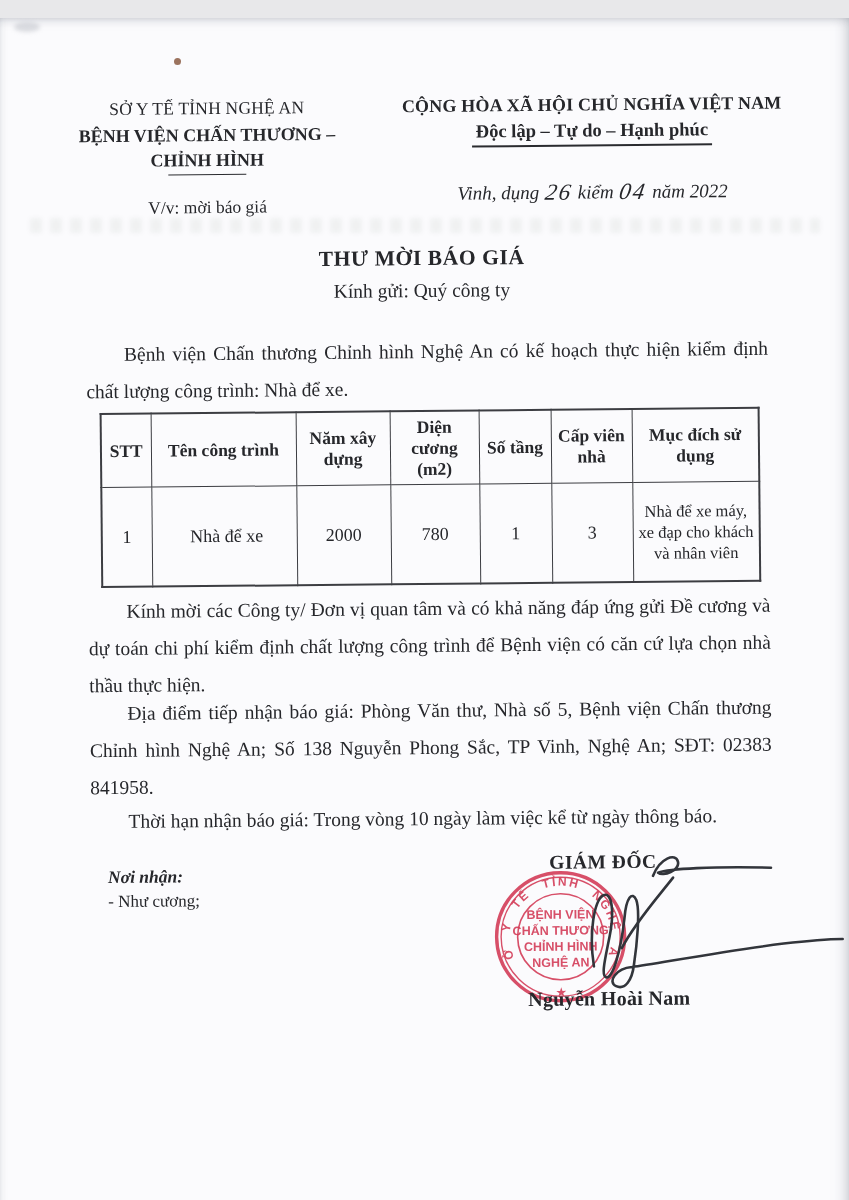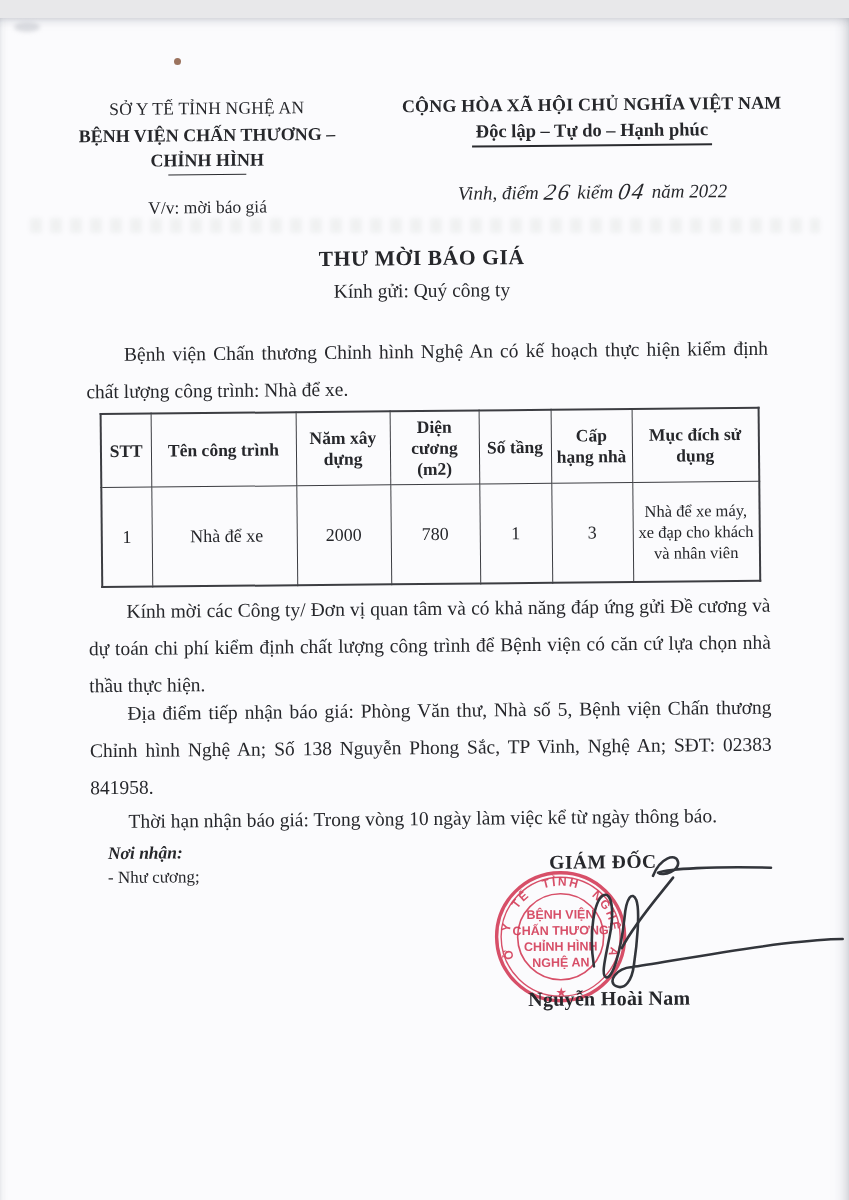--- a/index.html
+++ b/index.html
@@ -58,21 +58,21 @@
   .quote-table{left:101px;top:392px;border-collapse:collapse;table-layout:fixed;background:transparent;}
   .quote-table td,.quote-table th{border:1.6px solid #3c3d42;vertical-align:middle;
     text-align:center;padding:3px 4px;overflow:hidden;}
   .quote-table{border:2px solid #3c3d42;}
   .quote-table th{font-size:17.5px;font-weight:bold;line-height:21px;height:66px;}
   .quote-table td{font-size:18px;line-height:22px;height:92px;}
   .td-name{text-align:center;padding-left:9px !important;}
   .td-purpose{font-size:16.5px !important;line-height:21px !important;}
 
   
-  .noi-nhan{left:105px;top:822px;font-size:17px;}
+  .noi-nhan{left:105px;top:846px;font-size:17px;}
   .noi-nhan .lbl{font-weight:bold;font-style:italic;font-size:17.5px;}
   .noi-nhan .itm{margin-top:4px;}
 
   .signer-title{left:455px;top:835px;width:290px;text-align:center;
     font-size:19.5px;font-weight:bold;letter-spacing:.5px;}
   .signer-name{left:455px;top:971px;width:300px;text-align:center;
     font-size:20px;font-weight:bold;letter-spacing:.3px;}
 
   .stamp-svg{left:477px;top:840px;}
   .stamp-text{font-family:"Liberation Sans","DejaVu Sans",sans-serif;font-weight:bold;}
@@ -93,21 +93,21 @@
       <div class="l2">BỆNH VIỆN CHẤN THƯƠNG –</div>
       <div class="l3">CHỈNH HÌNH</div>
       <div class="hdr-rule"></div>
       <div class="subject">V/v: mời báo giá</div>
     </div>
 
     <div class="abs hdr-right">
       <div class="l1">CỘNG HÒA XÃ HỘI CHỦ NGHĨA VIỆT NAM</div>
       <div><span class="l2">Độc lập – Tự do – Hạnh phúc</span></div>
       <div class="dateline">
-        <span>Vinh, điểm</span>
+        <span>Vinh, dụng</span>
         <span class="hand">26</span>
         <span>kiểm</span>
         <span class="hand">04</span>
         <span>năm 2022</span>
       </div>
     </div>
 
     <div class="abs doc-title">THƯ MỜI BÁO GIÁ</div>
     <div class="abs salutation">Kính gửi: Quý công ty</div>
 
@@ -123,21 +123,21 @@
           <col style="width:81px">
           <col style="width:127px">
       </colgroup>
       <tbody>
           <tr>
         <th>STT</th>
         <th>Tên công trình</th>
         <th>Năm xây dựng</th>
         <th>Diện cương (m2)</th>
         <th>Số tầng</th>
-        <th>Cấp hạng nhà</th>
+        <th>Cấp viên nhà</th>
         <th>Mục đích sử dụng</th>
       </tr>
       <tr>
         <td>1</td>
         <td class="td-name">Nhà để xe</td>
         <td>2000</td>
         <td>780</td>
         <td>1</td>
         <td>3</td>
         <td class="td-purpose">Nhà để xe máy, xe đạp cho khách và nhân viên</td>

